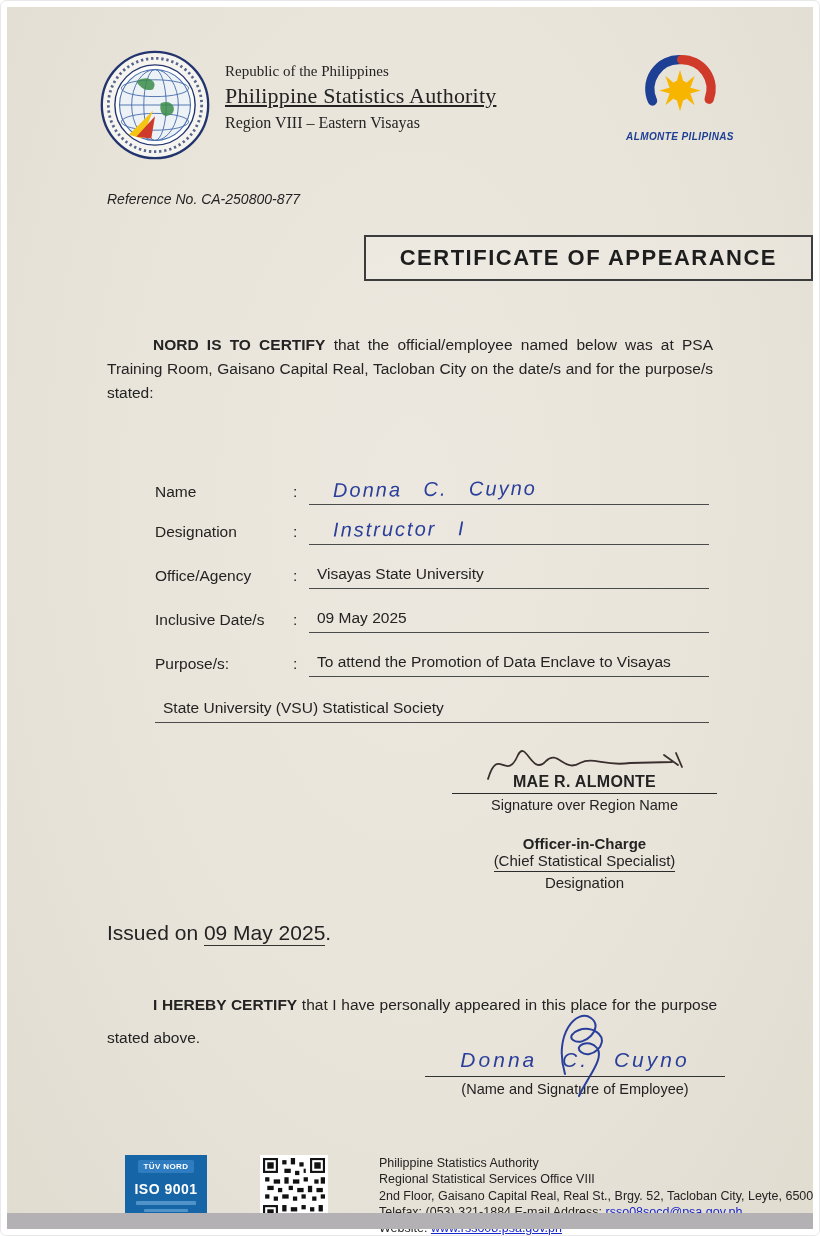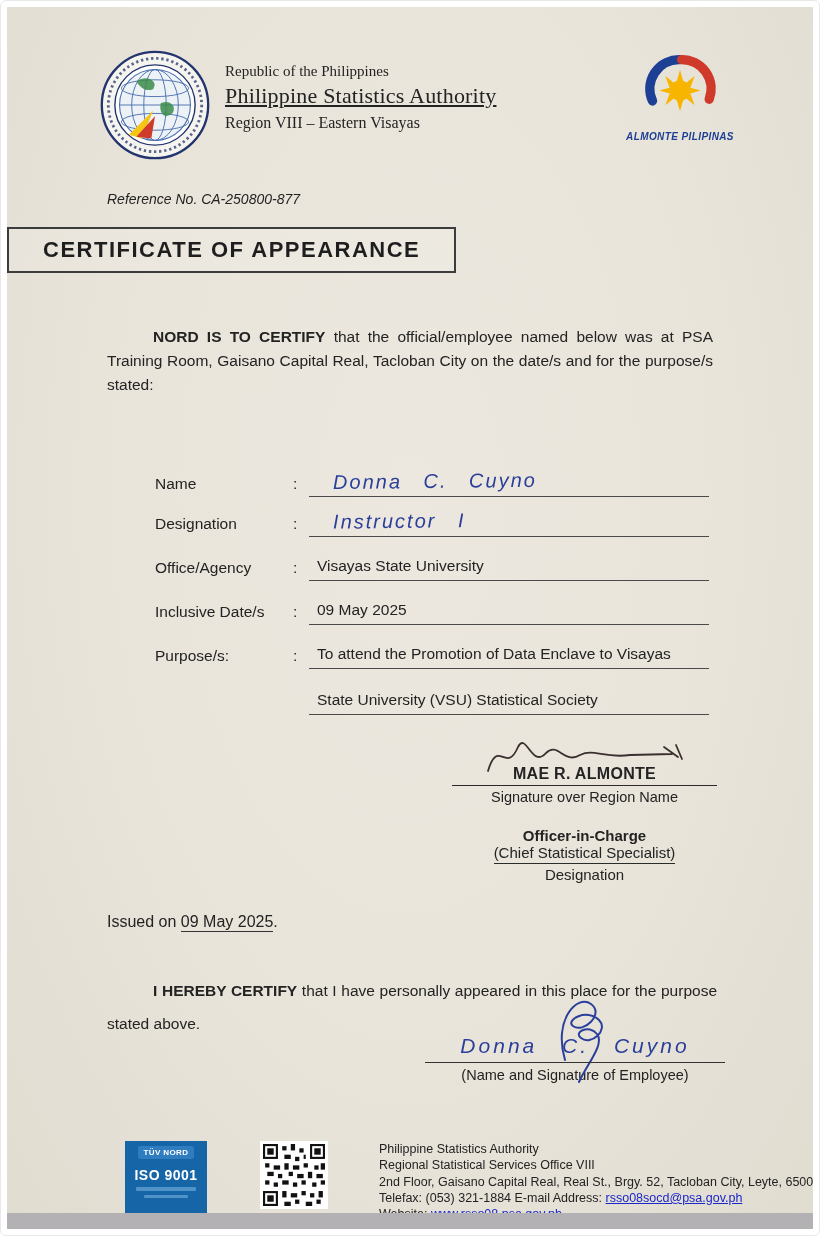--- a/index.html
+++ b/index.html
@@ -31,21 +31,21 @@
   .head-republic { font-size:15px; }
   .head-agency { font-size:22px; text-decoration:underline; margin-top:3px; letter-spacing:.2px; }
   .head-region { font-size:16px; margin-top:5px; }
   .bagong { margin-left:auto; width:110px; text-align:center; margin-top:2px; }
   .bagong-label { font-size:10px; font-weight:bold; font-style:italic; color:#1d3f94; letter-spacing:.4px; margin-top:2px; }
 
   
   .reference { margin:30px 0 0 100px; font-style:italic; font-size:14px; }
 
   
-  .title-wrap { text-align:left; margin-top:20px; }
+  .title-wrap { text-align:right; margin-top:28px; }
   .title-box {
     display:inline-block; border:2px solid #3c3c3c;
     padding:8px 34px; background:rgba(255,255,255,.12);
   }
   .title-box span { font-size:22px; font-weight:bold; letter-spacing:1.5px; color:#1e1e1e; }
 
   
   .para {
     margin:52px 100px 0 100px; font-size:15.5px; line-height:1.55;
     text-align:justify; text-indent:46px;
@@ -54,38 +54,38 @@
 
   
   .fields { margin:60px 104px 0 148px; }
   .frow { display:flex; align-items:flex-end; min-height:40px; }
   .flabel { width:138px; font-size:15.5px; padding-bottom:4px; }
   .fcolon { width:16px; font-size:15.5px; padding-bottom:4px; }
   .fvalue {
     flex:1; border-bottom:1px solid #4a4a4a; font-size:15.5px;
     padding:0 4px 3px 8px; min-height:24px;
   }
-  .fvalue.cont { margin-left:154px; }
+  .fvalue.cont { }
   .handwrite {
     font-style:italic; color:#2a3f9b; font-size:20px;
     letter-spacing:2px; word-spacing:14px; padding-left:16px;
     transform:rotate(-.6deg); display:inline-block;
   }
 
   
   .sig-block { width:265px; margin:16px 96px 0 auto; text-align:center; position:relative; }
   .sig-squiggle { display:block; margin:0 auto -14px auto; }
   .sig-name { font-weight:bold; font-size:16px; border-bottom:1.5px solid #2b2b2b; padding-bottom:2px; letter-spacing:.3px; }
   .sig-caption { font-size:14.5px; margin-top:3px; }
   .sig-pos1 { font-size:15px; margin-top:22px;font-weight:bold; }
   .sig-pos2 { font-size:15px; border-bottom:1.5px solid #2b2b2b; padding-bottom:2px; display:inline-block; }
   .sig-desig { font-size:15px; margin-top:2px; }
 
   
-  .issued { margin:30px 0 0 100px; font-size:16px; }
+  .issued { margin:30px 0 0 100px; font-size:21px; }
   .issued .u { border-bottom:1px solid #333; padding-bottom:1px; }
 
   
   .certify { margin:44px 96px 0 100px; font-size:15.5px; line-height:2.1; text-align:justify; }
   .certify .indent { display:inline-block; width:46px; }
 
   
   .emp-block { width:300px; margin:-6px 88px 0 auto; text-align:center; position:relative; }
   .emp-squiggle { position:absolute; left:110px; top:-44px; }
   .emp-name {

